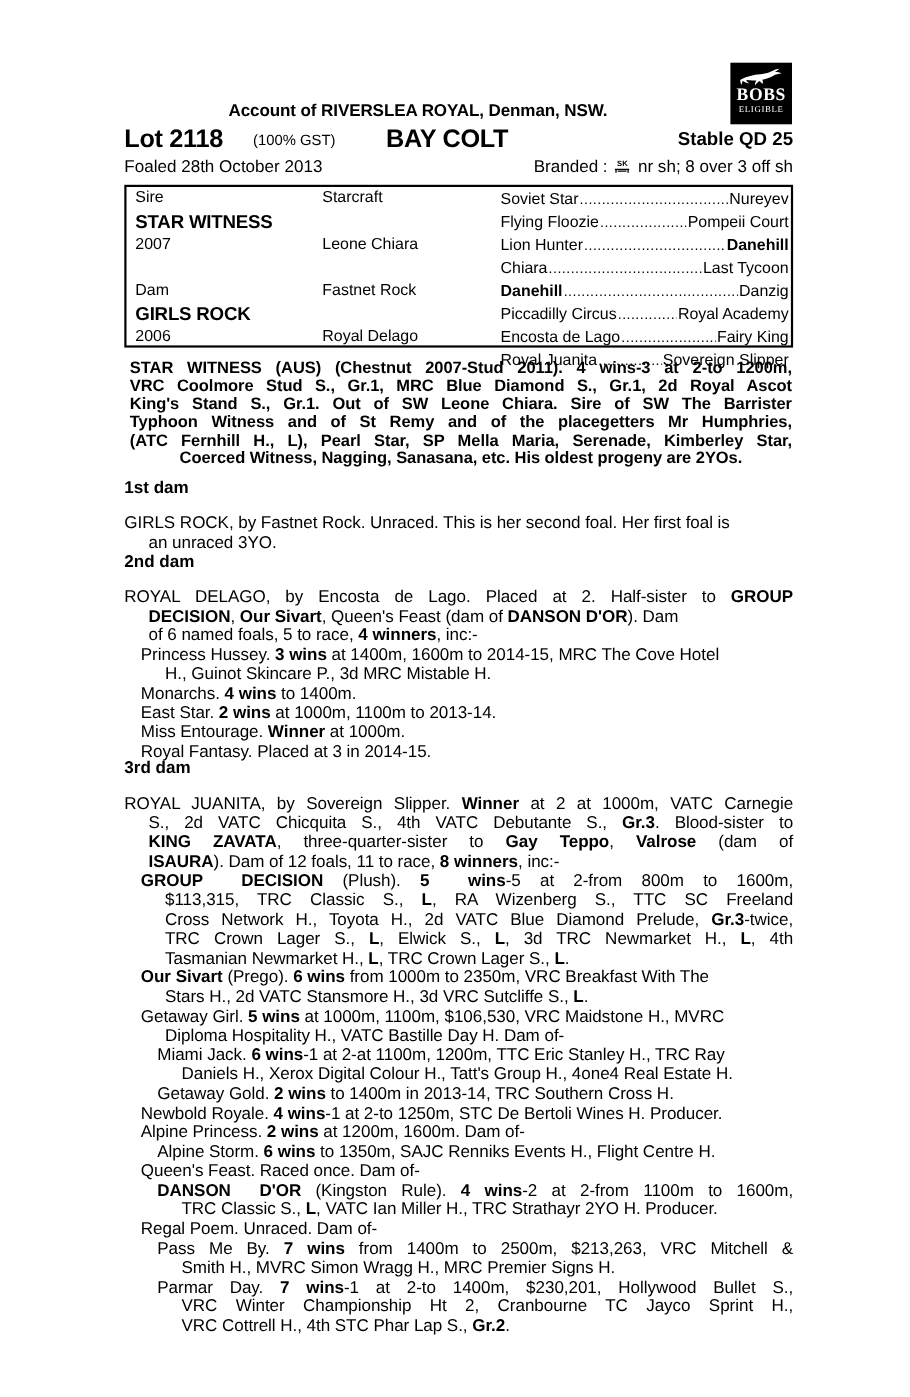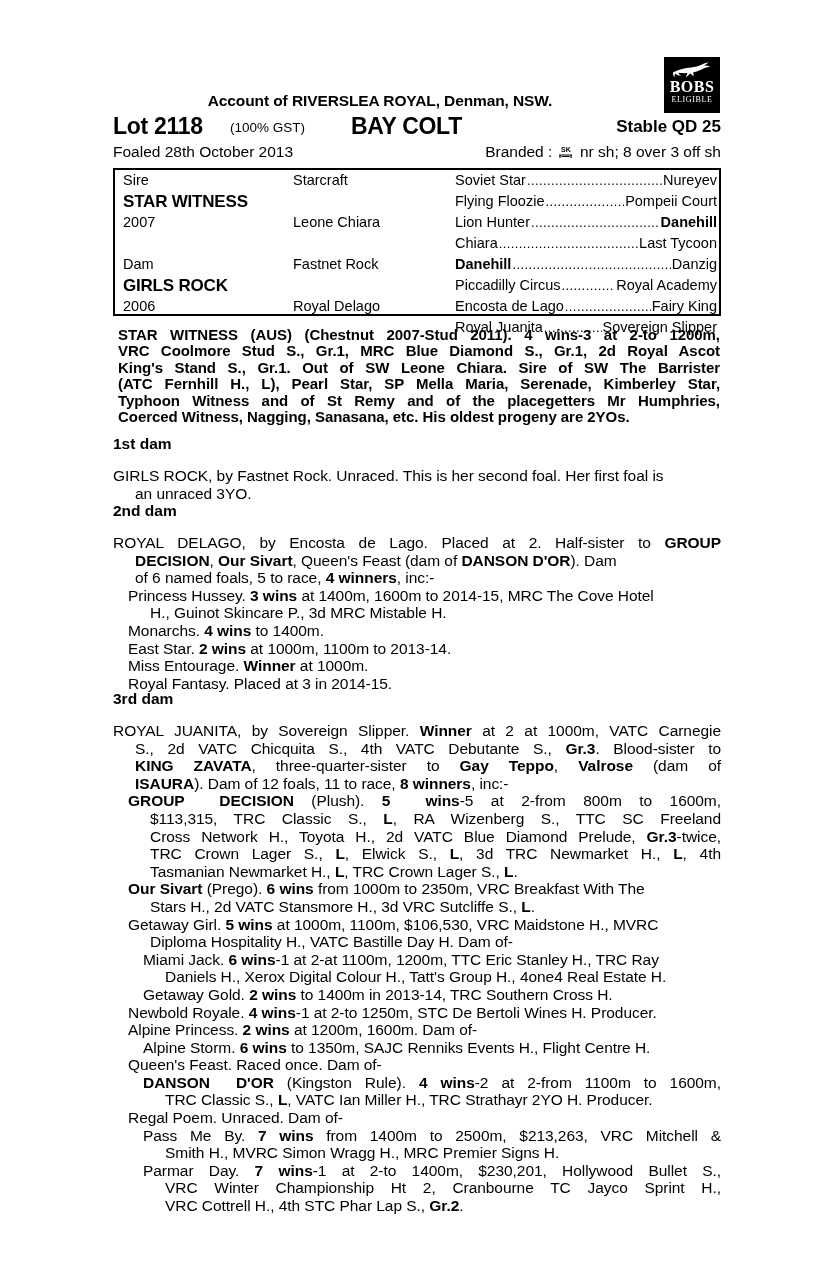--- a/index.html
+++ b/index.html
@@ -179,21 +179,21 @@
     position: absolute;
     left: 118px;
     top: 327px;
     width: 602px;
     font-weight: bold;
     font-size: 15px;
     line-height: 16.4px;
     text-align: justify;
     letter-spacing: -0.25px;
   }
-  .sire-blurb .last-line { text-align: left; }
+  .sire-blurb .last-line { text-align: center; }
 
   
   .sec-head {
     position: absolute;
     left: 113px;
     font-weight: bold;
     font-size: 15.5px;
   }
   .sec-body {
     position: absolute;
@@ -307,22 +307,22 @@
           <span class="pn-dots">................................................................................</span>
           <span class="pn-right">Sovereign Slipper</span>
         </div>
       </div>
   </div>
 
   <div class="sire-blurb">
       <div class="ln just" style="text-align: justify; text-align-last: justify;">STAR WITNESS (AUS) (Chestnut 2007-Stud 2011). 4 wins-3 at 2-to 1200m,</div>
       <div class="ln just" style="text-align: justify; text-align-last: justify;">VRC Coolmore Stud S., Gr.1, MRC Blue Diamond S., Gr.1, 2d Royal Ascot</div>
       <div class="ln just" style="text-align: justify; text-align-last: justify;">King's Stand S., Gr.1. Out of SW Leone Chiara. Sire of SW The Barrister</div>
+      <div class="ln just" style="text-align: justify; text-align-last: justify;">Typhoon Witness and of St Remy and of the placegetters Mr Humphries,</div>
       <div class="ln just" style="text-align: justify; text-align-last: justify;">(ATC Fernhill H., L), Pearl Star, SP Mella Maria, Serenade, Kimberley Star,</div>
-      <div class="ln just" style="text-align: justify; text-align-last: justify;">Typhoon Witness and of St Remy and of the placegetters Mr Humphries,</div>
       <div class="ln last-line">Coerced Witness, Nagging, Sanasana, etc. His oldest progeny are 2YOs.</div>
     </div>
 
   <div id="dam-sections">
       <div class="sec-head" style="top: 435px;">1st dam</div>
       <div class="sec-body" style="top: 455px;">
         <div class="ln i1"><span>GIRLS ROCK, by Fastnet Rock. Unraced. This is her second foal. Her first foal is</span></div>
         <div class="ln i2"><span>an unraced 3YO.</span></div>
       </div>
       <div class="sec-head" style="top: 502px;">2nd dam</div>

